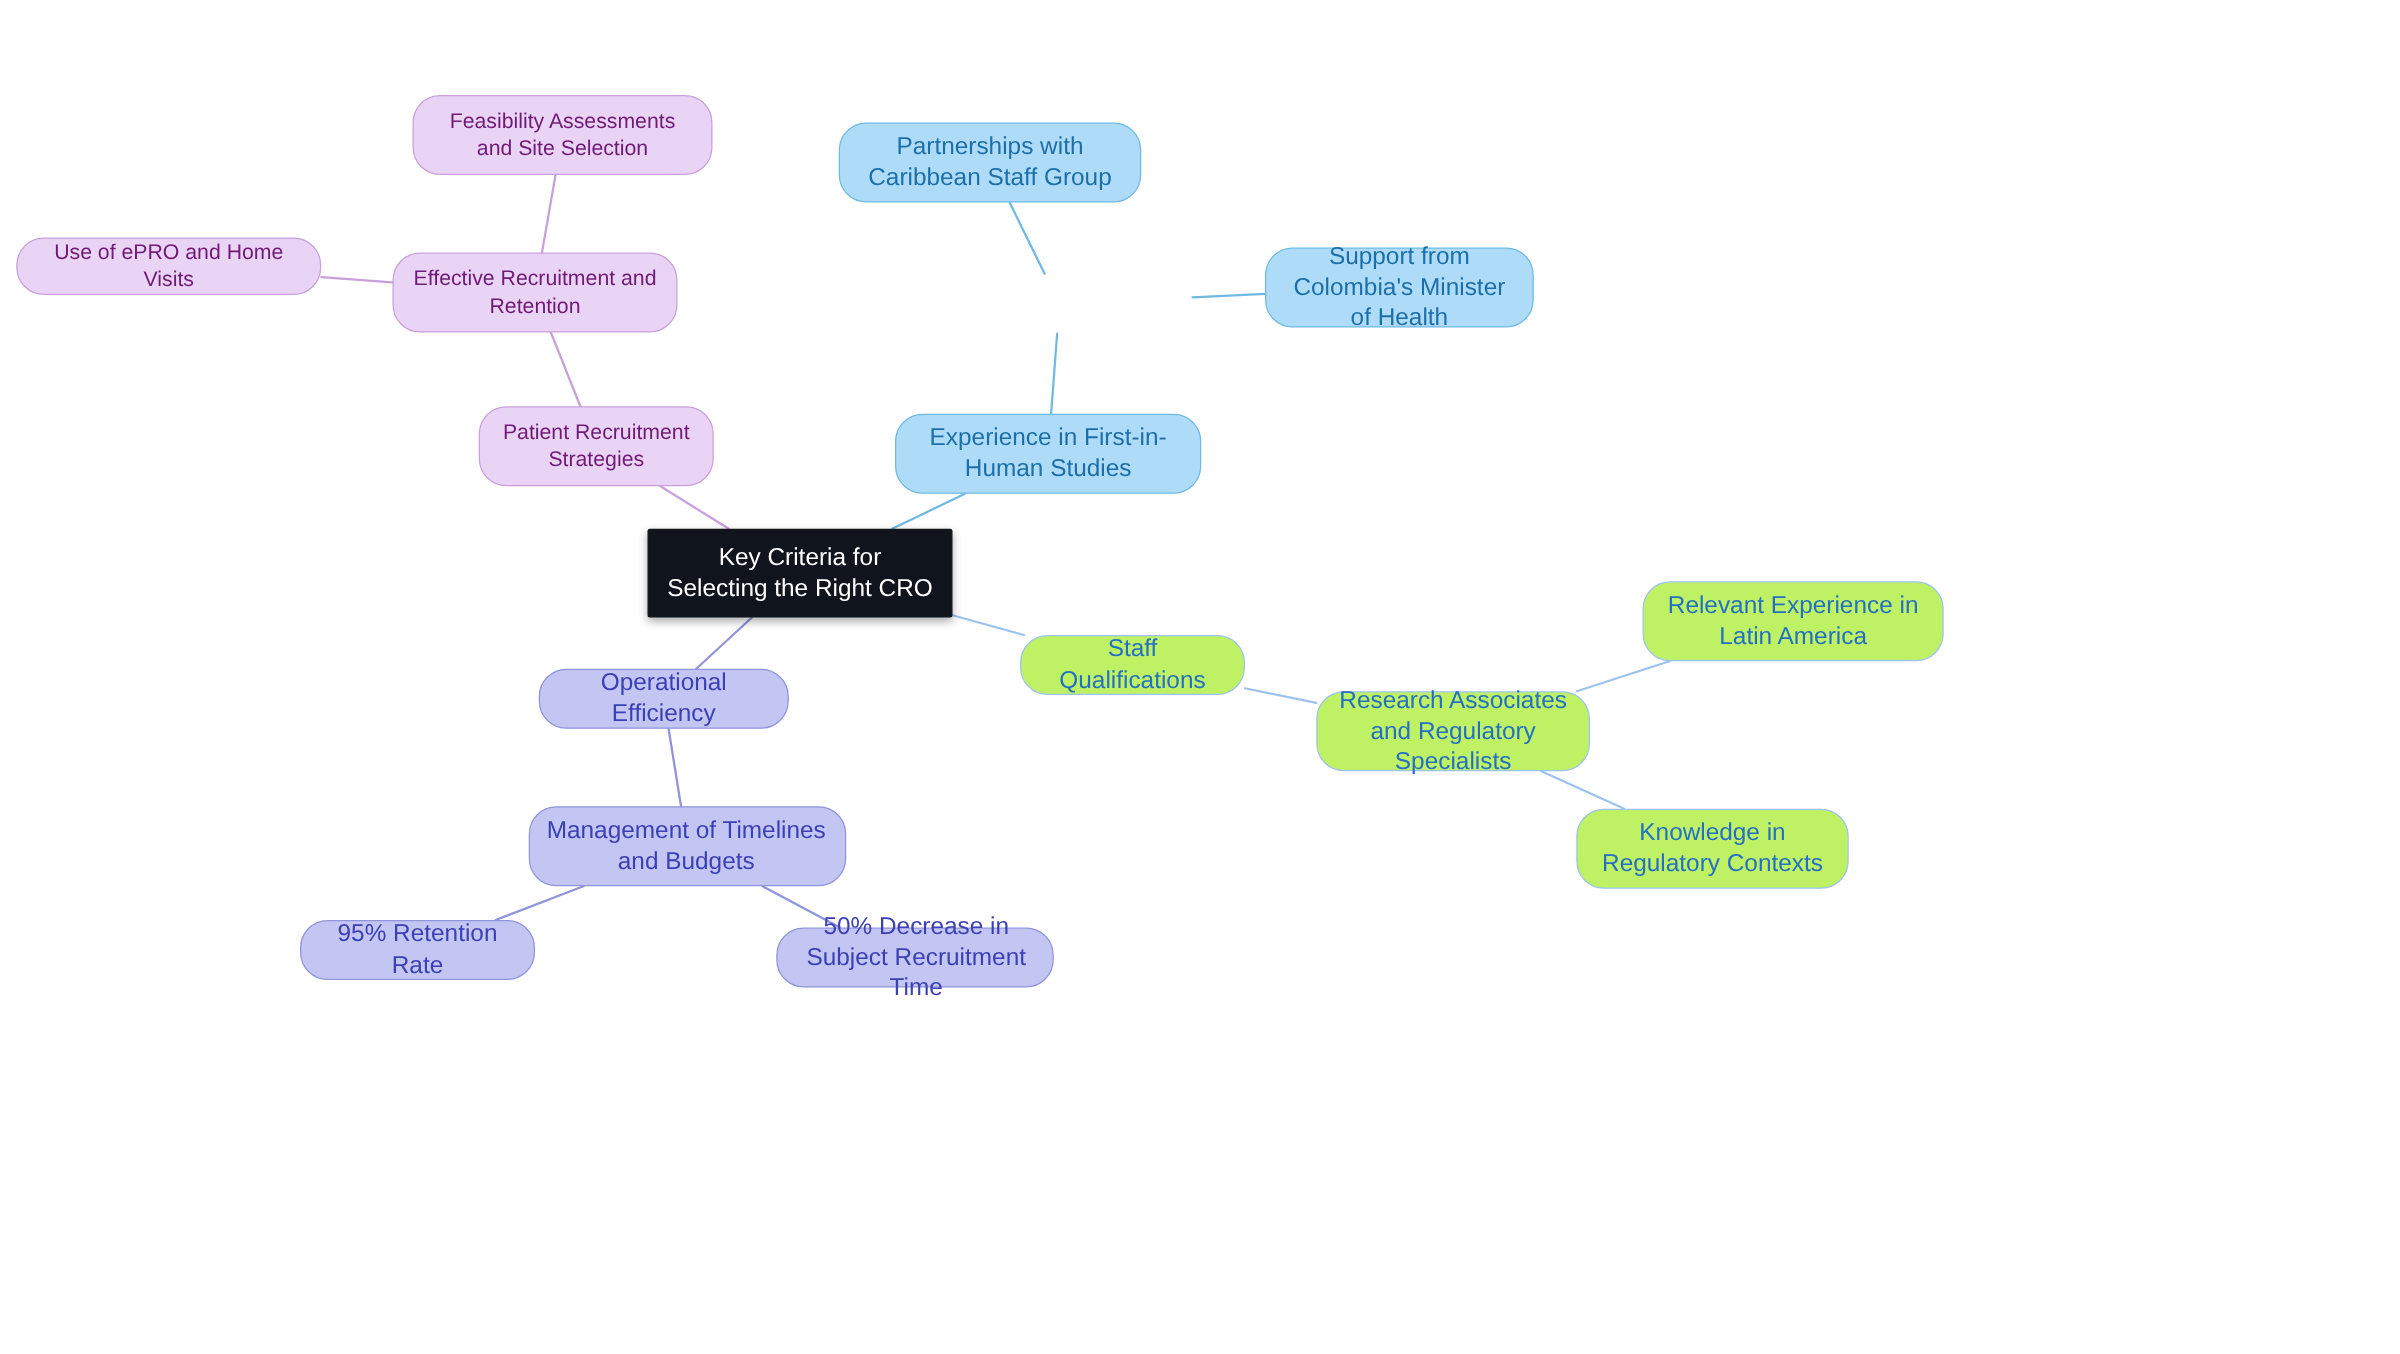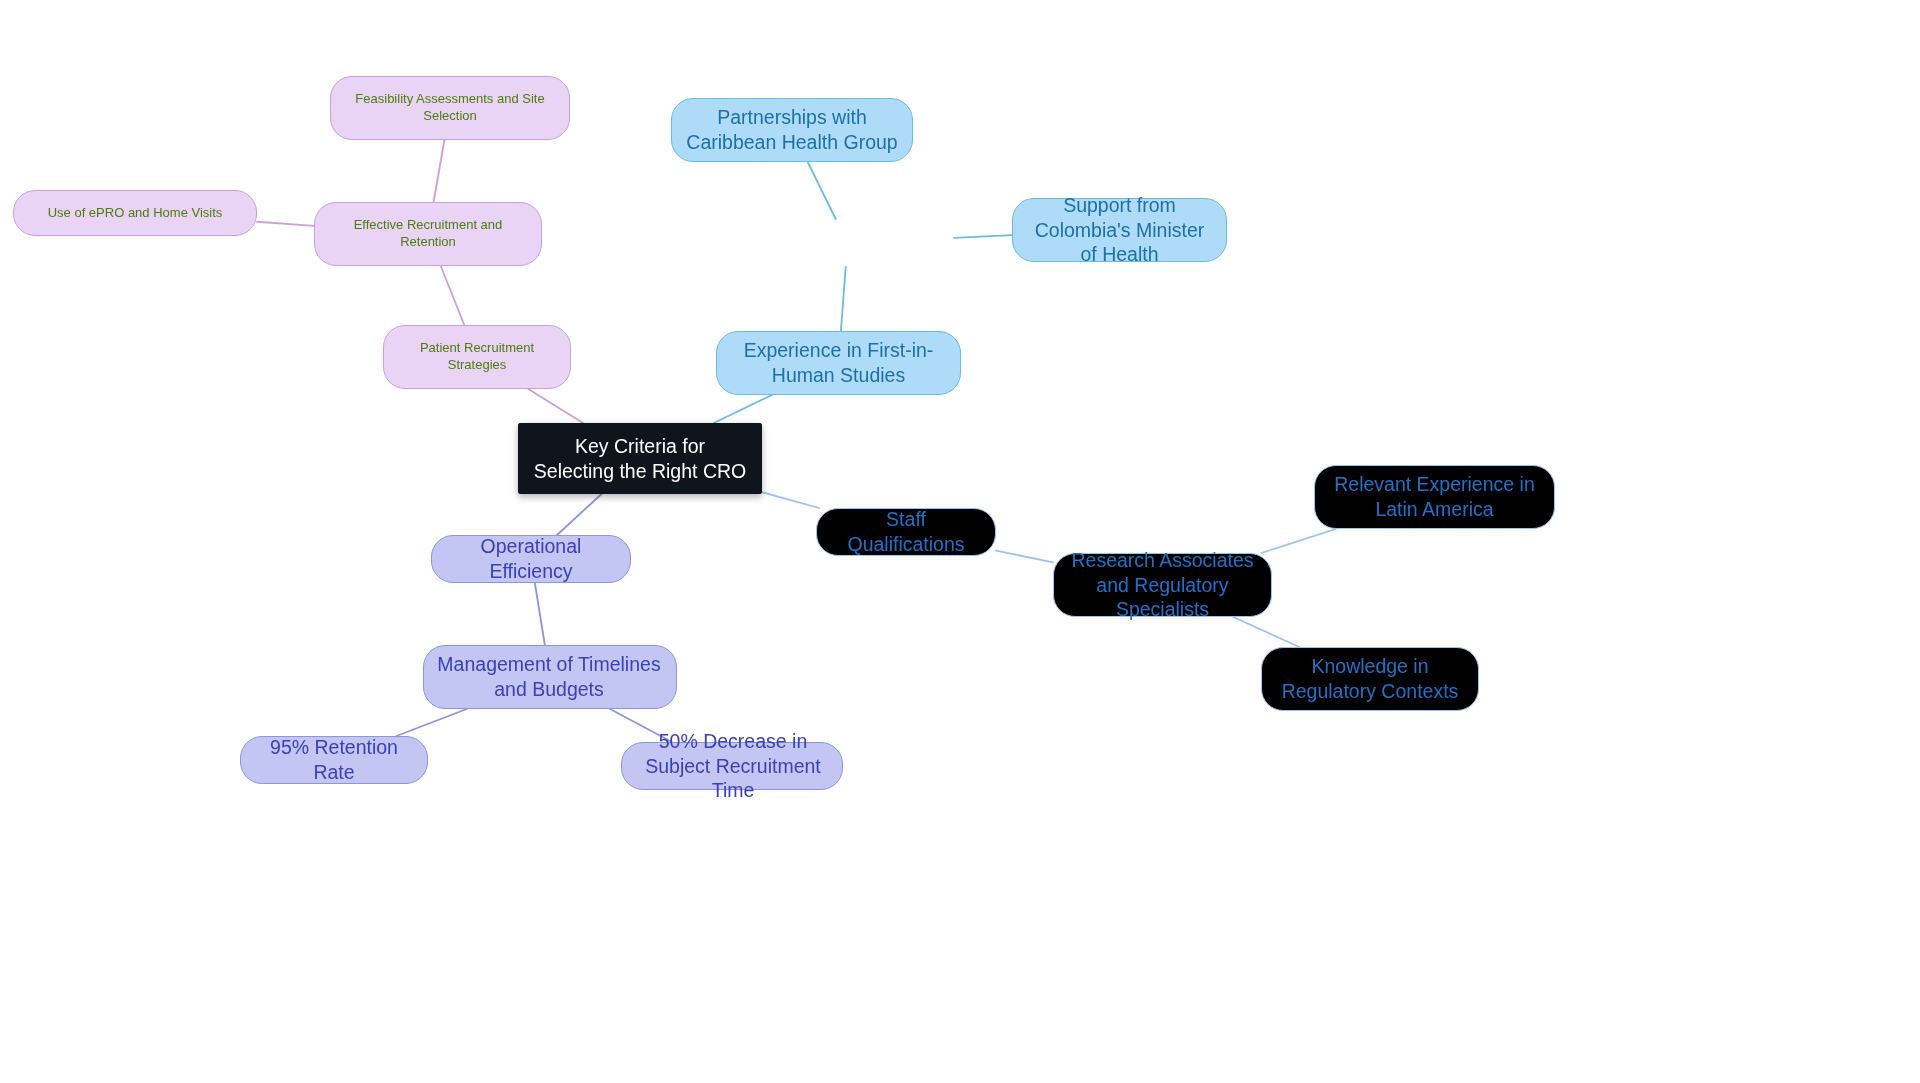--- a/index.html
+++ b/index.html
@@ -47,31 +47,31 @@
     background: #10141c;
     border-color: #10141c;
     color: #ffffff;
     font-size: 19.5px;
     border-radius: 2px;
     box-shadow: 0 3px 7px rgba(0,0,0,0.30);
   }
   .branch-purple {
     background: #e9d4f5;
     border-color: #c9a0dc;
-    color: #4d7c0f;
-    font-size: 13px;
+    color: #701a75;
+    font-size: 17px;
   }
   .branch-cyan {
     background: #aedcf8;
     border-color: #6fb9e2;
     color: #1d6fa9;
     font-size: 19.5px;
   }
   .branch-softblue {
-    background: #000000;
+    background: #bef264;
     border-color: #9cc3ef;
     color: #2470c4;
     font-size: 19.5px;
   }
   .branch-indigo {
     background: #c3c6f2;
     border-color: #9094db;
     color: #3c40b6;
     font-size: 19.5px;
   }
@@ -97,21 +97,21 @@
       <path d="M 534.8644067796611 583 Q 539.8559322033898 614 544.8474576271186 645" fill="none" stroke="#9094db" stroke-width="1.8" stroke-linecap="round"></path>
       <path d="M 466.72289156626505 709 Q 431.5903614457831 722.5 396.4578313253012 736" fill="none" stroke="#9094db" stroke-width="1.8" stroke-linecap="round"></path>
       <path d="M 610.0412371134021 709 Q 641 725.5 671.9587628865979 742" fill="none" stroke="#9094db" stroke-width="1.8" stroke-linecap="round"></path>
     </svg>
 <div class="node node-root" style="left: 518px; top: 423px; width: 244px; height: 71px;"><span>Key Criteria for Selecting the Right CRO</span></div>
     <div class="node branch-purple" style="left: 383px; top: 325px; width: 188px; height: 64px;"><span>Patient Recruitment Strategies</span></div>
     <div class="node branch-purple" style="left: 314px; top: 202px; width: 228px; height: 64px;"><span>Effective Recruitment and Retention</span></div>
     <div class="node branch-purple" style="left: 330px; top: 76px; width: 240px; height: 64px;"><span>Feasibility Assessments and Site Selection</span></div>
     <div class="node branch-purple" style="left: 13px; top: 190px; width: 244px; height: 46px;"><span>Use of ePRO and Home Visits</span></div>
     <div class="node branch-cyan" style="left: 716px; top: 331px; width: 245px; height: 64px;"><span>Experience in First-in-Human Studies</span></div>
-    <div class="node branch-cyan" style="left: 671px; top: 98px; width: 242px; height: 64px;"><span>Partnerships with Caribbean Health Group</span></div>
+    <div class="node branch-cyan" style="left: 671px; top: 98px; width: 242px; height: 64px;"><span>Partnerships with Caribbean Staff Group</span></div>
     <div class="node branch-cyan" style="left: 1012px; top: 198px; width: 215px; height: 64px;"><span>Support from Colombia's Minister of Health</span></div>
     <div class="node branch-softblue" style="left: 816px; top: 508px; width: 180px; height: 48px;"><span>Staff Qualifications</span></div>
     <div class="node branch-softblue" style="left: 1053px; top: 553px; width: 219px; height: 64px;"><span>Research Associates and Regulatory Specialists</span></div>
     <div class="node branch-softblue" style="left: 1314px; top: 465px; width: 241px; height: 64px;"><span>Relevant Experience in Latin America</span></div>
     <div class="node branch-softblue" style="left: 1261px; top: 647px; width: 218px; height: 64px;"><span>Knowledge in Regulatory Contexts</span></div>
     <div class="node branch-indigo" style="left: 431px; top: 535px; width: 200px; height: 48px;"><span>Operational Efficiency</span></div>
     <div class="node branch-indigo" style="left: 423px; top: 645px; width: 254px; height: 64px; padding-left: 12px;"><span>Management of Timelines and Budgets</span></div>
     <div class="node branch-indigo" style="left: 240px; top: 736px; width: 188px; height: 48px;"><span>95% Retention Rate</span></div>
     <div class="node branch-indigo" style="left: 621px; top: 742px; width: 222px; height: 48px; padding-left: 16px;"><span>50% Decrease in Subject Recruitment Time</span></div>
   </div>

